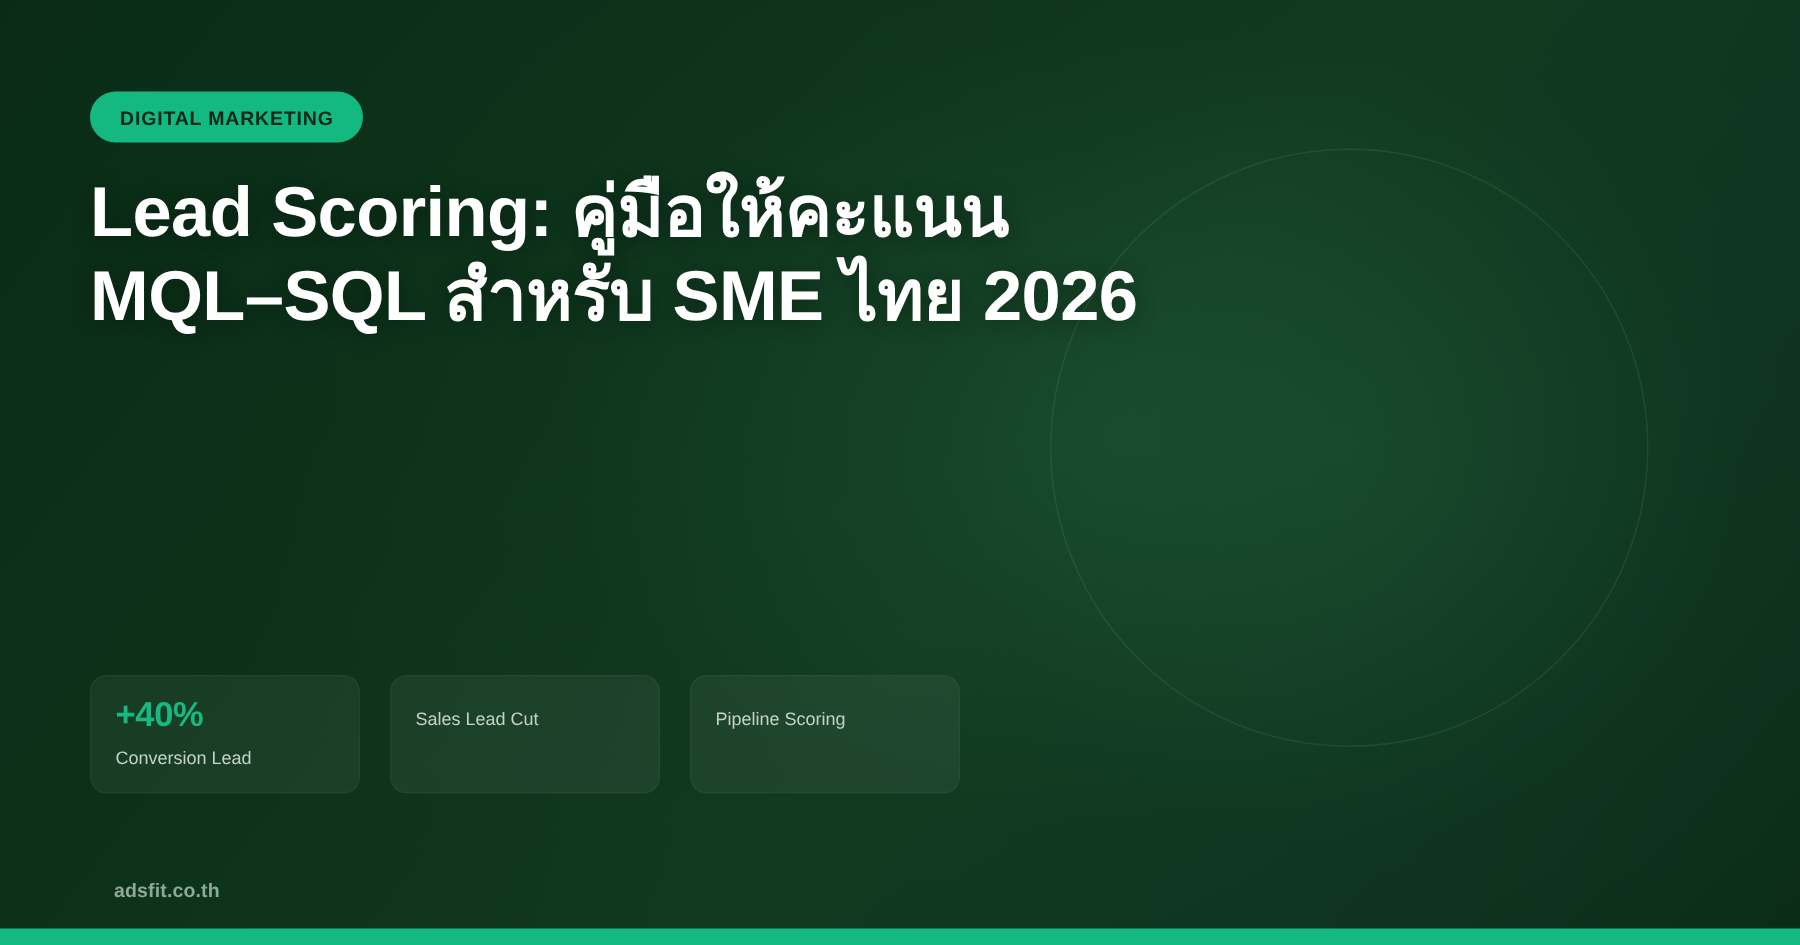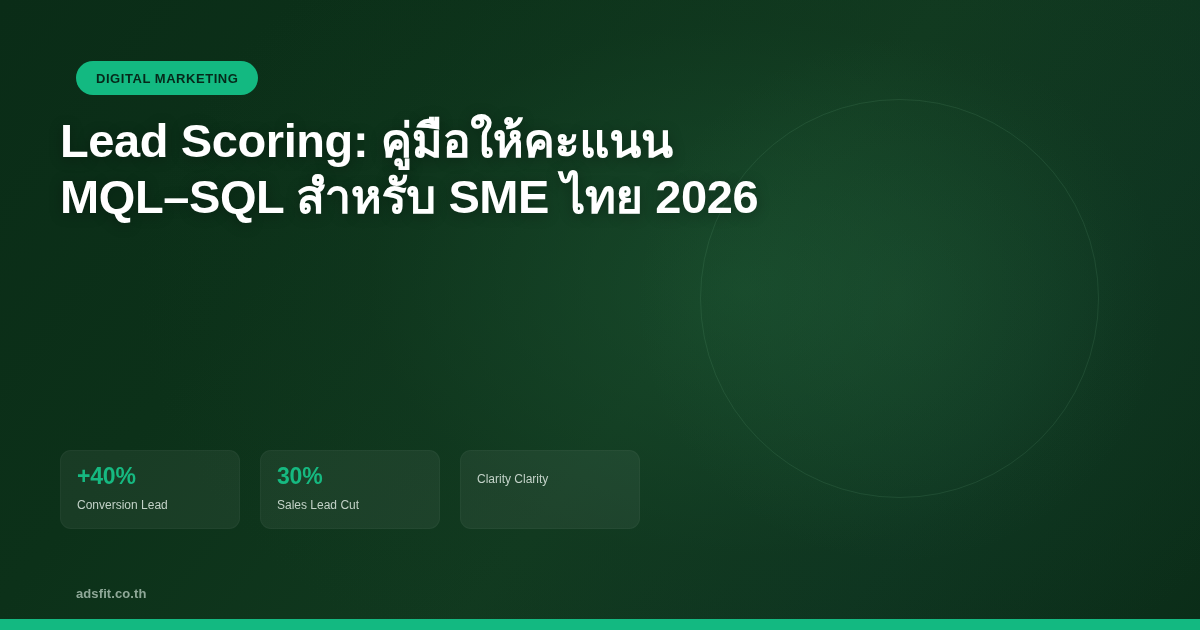--- a/index.html
+++ b/index.html
@@ -45,21 +45,21 @@
     width:520px;
     height:520px;
     border-radius:50%;
     background:radial-gradient(circle, rgba(43,110,70,0.18) 0%, rgba(43,110,70,0.05) 55%, rgba(43,110,70,0) 72%);
     pointer-events:none;
   }
 
   
   .badge {
     position:absolute;
-    left:76px;
+    left:60px;
     top:61px;
     height:34px;
     padding:0 20px;
     display:inline-flex;
     align-items:center;
     border-radius:17px;
     background:#13b981;
     color:#06281a;
     font-size:13px;
     font-weight:bold;
@@ -152,26 +152,25 @@
   <h1 class="headline">Lead Scoring: คู่มือให้คะแนน MQL–SQL สำหรับ SME ไทย 2026</h1>
 
   <div class="stats">
 
     <div class="stat-card">
       <div class="stat-value">+40%</div>
       <div class="stat-label">Conversion Lead</div>
     </div>
 
     <div class="stat-card">
-      <div class="stat-value">30%</div>
       <div class="stat-label">Sales Lead Cut</div>
     </div>
 
     <div class="stat-card">
-      <div class="stat-label">Clarity Clarity</div>
+      <div class="stat-label">Pipeline Scoring</div>
     </div>
 
   </div>
 
   <div class="site">adsfit.co.th</div>
 
   <div class="accent-bar"></div>
 
 </div>
 

